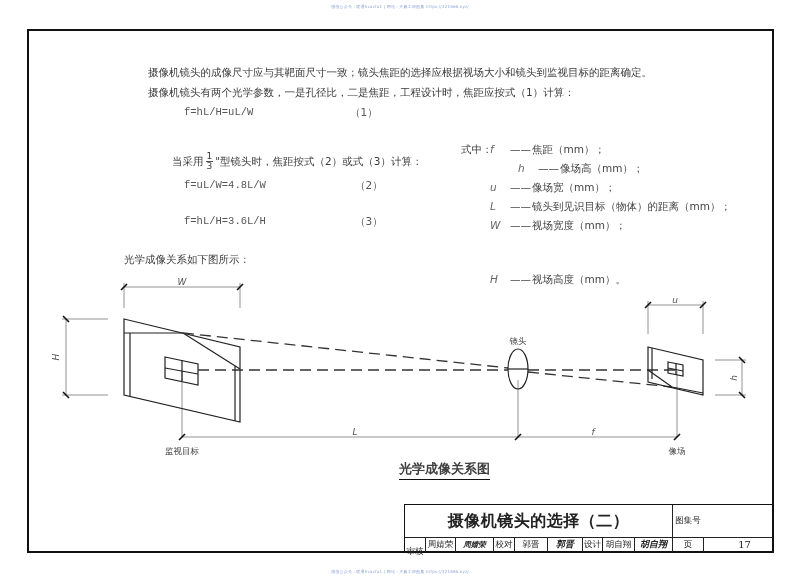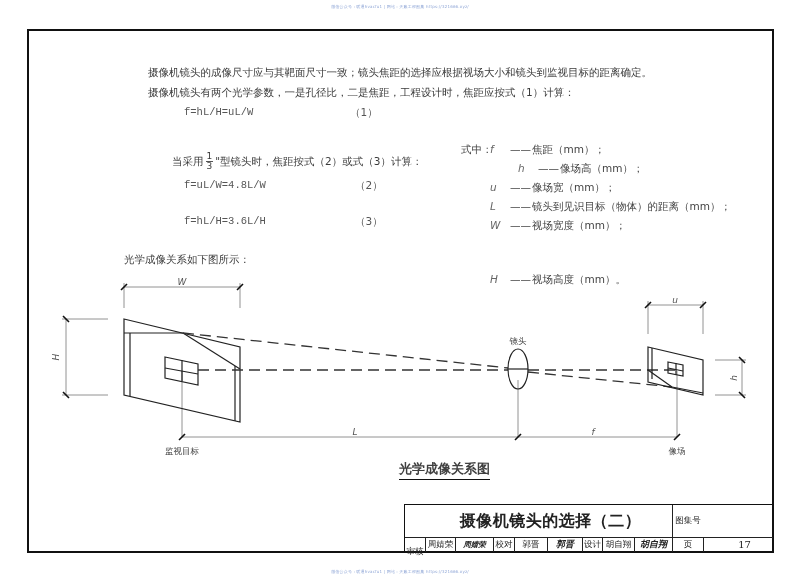--- a/index.html
+++ b/index.html
@@ -136,21 +136,21 @@
   <text x="355" y="435" font-size="9" font-style="italic" fill="#555" text-anchor="middle">L</text>
   <text x="593" y="435" font-size="9" font-style="italic" fill="#555" text-anchor="middle">f</text>
   <text x="182" y="454" font-size="8.5" fill="#444" text-anchor="middle">监视目标</text>
   <text x="518" y="344" font-size="8.5" fill="#444" text-anchor="middle">镜头</text>
   <text x="677" y="454" font-size="8.5" fill="#444" text-anchor="middle">像场</text>
 </svg>
 
 <div class="fig-title">光学成像关系图</div>
 
 <div class="tb">
-  <div class="cell tb-main-title" style="left:12px; top:0; width:267px; height:32px;">摄像机镜头的选择（二）</div>
+  <div class="cell tb-main-title" style="left:0; top:0; width:267px; height:32px;">摄像机镜头的选择（二）</div>
   <div class="cell bt tb-small" style="left:267px; top:0; width:31px; height:32px;">图集号</div>
 
   <div style="position:absolute; left:0; top:32px; width:368px; border-top:1px solid #222;"></div>
 
   <div class="cell tb-small" style="left:0; top:32px; width:20px; height:30px;">审核</div>
   <div class="cell bt tb-small" style="left:20px; top:32px; width:30px; height:15px;">周婧荣</div>
   <div class="cell bt sig" style="left:50px; top:32px; width:38px; height:15px; font-size:7.5px;">周婧荣</div>
   <div class="cell bt tb-small" style="left:88px; top:32px; width:21px; height:15px;">校对</div>
   <div class="cell bt tb-small" style="left:109px; top:32px; width:33px; height:15px;">郭晋</div>
   <div class="cell bt sig" style="left:142px; top:32px; width:35px; height:15px;">郭晋</div>

